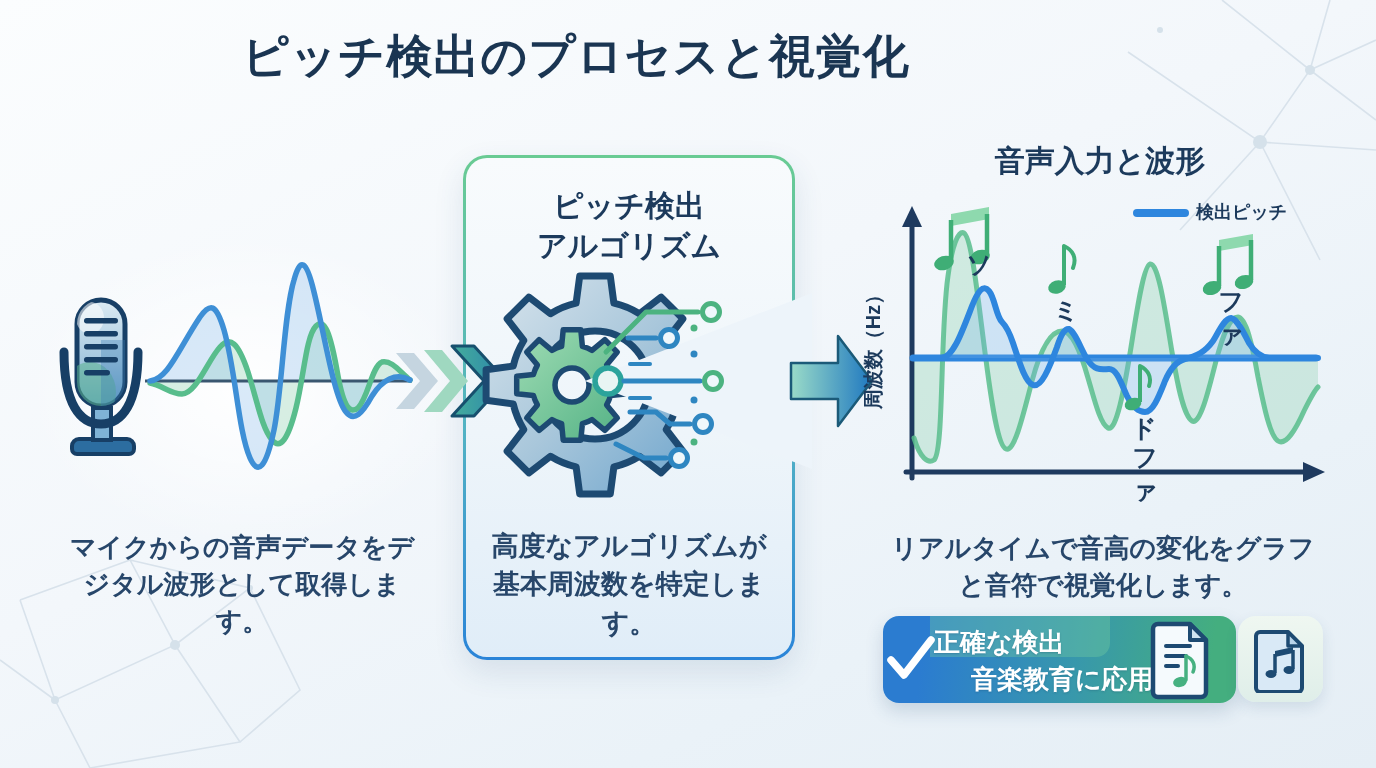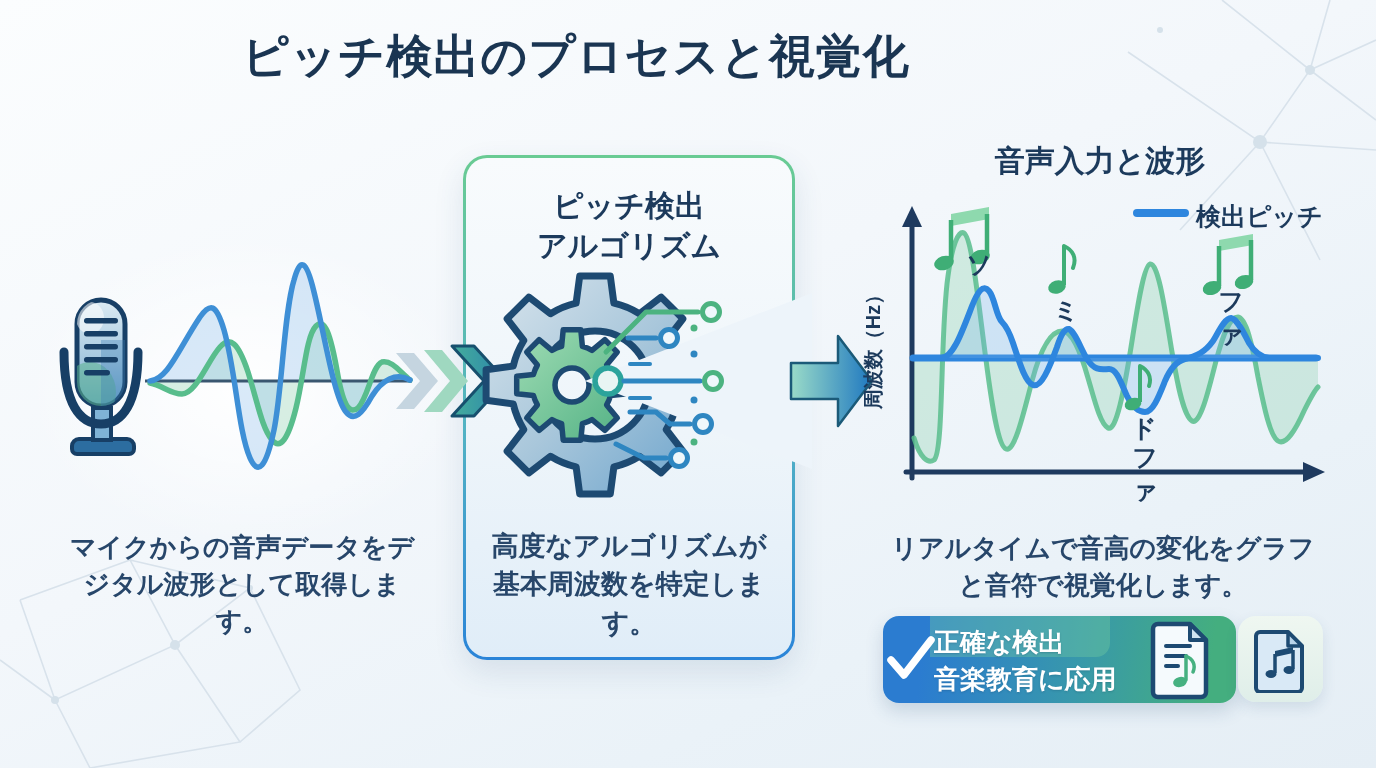--- a/index.html
+++ b/index.html
@@ -22,41 +22,41 @@
   }
   #algo-card-inner{
     position:absolute;left:3px;top:3px;right:3px;bottom:3px;border-radius:21px;
     background:linear-gradient(180deg,#f8fbfd 0%,#eef5fa 55%,#e0edf8 100%);
   }
   #algo-heading{left:475px;top:186px;width:308px;white-space:pre-line;line-height:1.33;}
   #algo-desc{left:489px;top:527px;width:280px;font-size:27px;}
   #output-heading{left:950px;top:141px;width:300px;}
   #output-desc{left:888px;top:530px;width:430px;}
   #legend-swatch{left:1133px;top:209px;width:56px;height:8px;border-radius:4px;background:#2e86de;}
-  #legend-label{left:1196px;top:200px;width:140px;font-size:25px;font-weight:700;color:#1c3a5c;}
+  #legend-label{left:1196px;top:200px;width:140px;font-size:18px;font-weight:700;color:#1c3a5c;}
   #y-axis-label{left:792px;top:335px;width:160px;height:24px;font-size:20px;font-weight:700;color:#1c3a5c;transform:rotate(-90deg);}
   #x-axis-label{left:1000px;top:482px;width:200px;font-size:21px;font-weight:700;color:#1c3a5c;}
   .note-label{font-size:25px;font-weight:800;color:#1c3a5c;}
   #note-so{left:963px;top:248px;width:32px;}
   #note-mi{left:1050px;top:294px;width:32px;}
   #note-do{left:1128px;top:412px;width:32px;}
   #note-fa-dip{left:1120px;top:441px;width:50px;}
   #note-fa-4{left:1206px;top:285px;width:50px;}
   #feature-badge{
     left:883px;top:616px;width:345px;height:87px;border-radius:16px;
     background:linear-gradient(97deg,#2b7cd0 12%,#3898ab 55%,#44ae7f 92%);
     box-shadow:0 8px 18px rgba(40,80,120,.18);
     padding-left:8px;
   }
   #badge-chip{position:absolute;left:47px;top:0;width:180px;height:41px;
     background:rgba(120,210,160,.35);border-radius:0 0 14px 0;}
   .badge-line{position:absolute;left:51px;color:#ffffff;font-size:26px;font-weight:800;
     text-shadow:0 1px 2px rgba(20,60,90,.25);width:260px;}
   #badge-line1{top:9px;}
-  #badge-line2{top:46px;}
+  #badge-line2{top:46px;margin-left:37px;}
   #audio-file-tile{
     left:1238px;top:616px;width:85px;height:86px;border-radius:18px;
     background:linear-gradient(180deg,#eff7f1 0%,#dfeee9 100%);
     box-shadow:0 6px 14px rgba(40,80,120,.12);
   }
   #left-glow{left:25px;top:235px;width:440px;height:310px;
     background:radial-gradient(closest-side,rgba(255,255,255,.95),rgba(255,255,255,0));}
   svg{display:block;}
   #gfx{left:0;top:0;}
   #mesh{left:0;top:0;}

